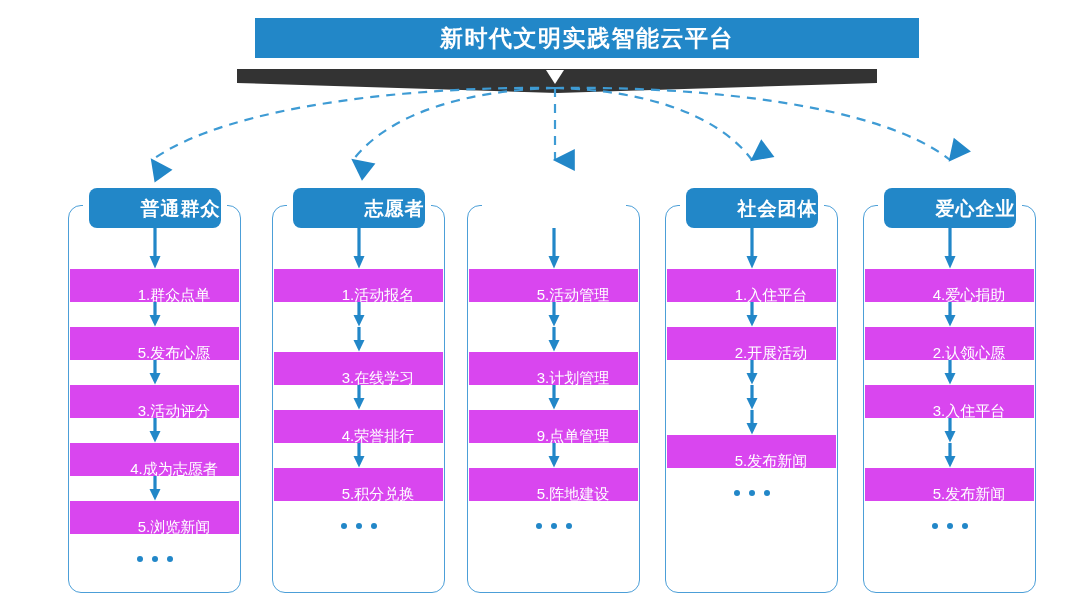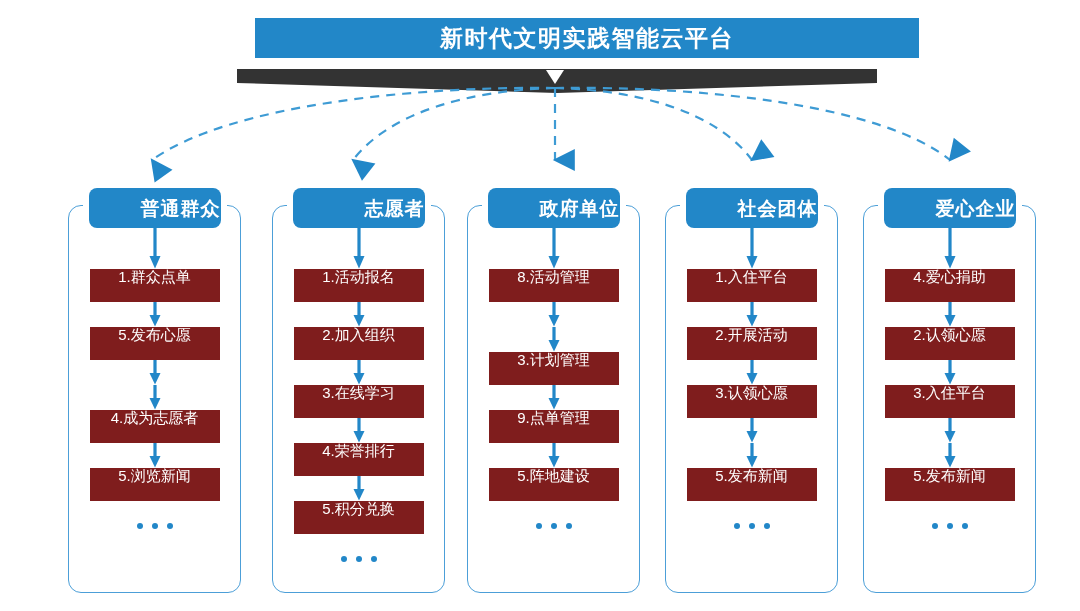--- a/index.html
+++ b/index.html
@@ -122,24 +122,25 @@
     left: 50%;
     transform: translateX(-50%);
     width: 130px;
     display: flex;
     flex-direction: column;
     align-items: center;
   }
   .item-box {
     width: 130px;
     height: 33px;
-    background: #7f1d1d;
+    background: #d946ef;
     display: flex;
-    align-items: flex-start;
+    align-items: flex-end;
     justify-content: center;
+    padding-left: 39px;
   }
   .item-label {
     color: #ffffff;
     font-size: 15px;
     line-height: 1;
     white-space: nowrap;
   }
   .v-arrow {
     width: 12px;
     height: 25px;
@@ -223,20 +224,23 @@
             <rect x="4.4" y="0" width="3.2" height="15" fill="#2287c8"></rect>
             <path d="M0.5 13 L11.5 13 L6 24.5 Z" fill="#2287c8"></path>
           </svg>
         <div class="item-box">
             <span class="item-label">5.发布心愿</span>
           </div>
         <svg class="v-arrow" viewBox="0 0 12 25">
             <rect x="4.4" y="0" width="3.2" height="15" fill="#2287c8"></rect>
             <path d="M0.5 13 L11.5 13 L6 24.5 Z" fill="#2287c8"></path>
           </svg>
+        <div class="item-box">
+            <span class="item-label">3.活动评分</span>
+          </div>
         <svg class="v-arrow" viewBox="0 0 12 25">
             <rect x="4.4" y="0" width="3.2" height="15" fill="#2287c8"></rect>
             <path d="M0.5 13 L11.5 13 L6 24.5 Z" fill="#2287c8"></path>
           </svg>
         <div class="item-box">
             <span class="item-label">4.成为志愿者</span>
           </div>
         <svg class="v-arrow" viewBox="0 0 12 25">
             <rect x="4.4" y="0" width="3.2" height="15" fill="#2287c8"></rect>
             <path d="M0.5 13 L11.5 13 L6 24.5 Z" fill="#2287c8"></path>
@@ -262,23 +266,20 @@
         <path d="M0.5 28 L11.5 28 L6 40.5 Z" fill="#2287c8"></path>
       </svg>
       <div class="items">
         <div class="item-box">
             <span class="item-label">1.活动报名</span>
           </div>
         <svg class="v-arrow" viewBox="0 0 12 25">
             <rect x="4.4" y="0" width="3.2" height="15" fill="#2287c8"></rect>
             <path d="M0.5 13 L11.5 13 L6 24.5 Z" fill="#2287c8"></path>
           </svg>
-        <div class="item-box">
-            <span class="item-label">2.加入组织</span>
-          </div>
         <svg class="v-arrow" viewBox="0 0 12 25">
             <rect x="4.4" y="0" width="3.2" height="15" fill="#2287c8"></rect>
             <path d="M0.5 13 L11.5 13 L6 24.5 Z" fill="#2287c8"></path>
           </svg>
         <div class="item-box">
             <span class="item-label">3.在线学习</span>
           </div>
         <svg class="v-arrow" viewBox="0 0 12 25">
             <rect x="4.4" y="0" width="3.2" height="15" fill="#2287c8"></rect>
             <path d="M0.5 13 L11.5 13 L6 24.5 Z" fill="#2287c8"></path>
@@ -296,30 +297,27 @@
         <div class="ellipsis">
             <i></i>
             <i></i>
             <i></i>
           </div>
       </div>
     </div>
 
     <div class="column" style="left:467px;">
       <div class="head-notch"></div>
-      <div class="col-head">
-        <span class="col-head-label">政府单位</span>
-      </div>
       <svg class="head-stem" viewBox="0 0 12 41">
         <rect x="4.4" y="0" width="3.2" height="30" fill="#2287c8"></rect>
         <path d="M0.5 28 L11.5 28 L6 40.5 Z" fill="#2287c8"></path>
       </svg>
       <div class="items">
         <div class="item-box">
-            <span class="item-label">8.活动管理</span>
+            <span class="item-label">5.活动管理</span>
           </div>
         <svg class="v-arrow" viewBox="0 0 12 25">
             <rect x="4.4" y="0" width="3.2" height="15" fill="#2287c8"></rect>
             <path d="M0.5 13 L11.5 13 L6 24.5 Z" fill="#2287c8"></path>
           </svg>
         <svg class="v-arrow" viewBox="0 0 12 25">
             <rect x="4.4" y="0" width="3.2" height="15" fill="#2287c8"></rect>
             <path d="M0.5 13 L11.5 13 L6 24.5 Z" fill="#2287c8"></path>
           </svg>
         <div class="item-box">
@@ -364,23 +362,20 @@
             <rect x="4.4" y="0" width="3.2" height="15" fill="#2287c8"></rect>
             <path d="M0.5 13 L11.5 13 L6 24.5 Z" fill="#2287c8"></path>
           </svg>
         <div class="item-box">
             <span class="item-label">2.开展活动</span>
           </div>
         <svg class="v-arrow" viewBox="0 0 12 25">
             <rect x="4.4" y="0" width="3.2" height="15" fill="#2287c8"></rect>
             <path d="M0.5 13 L11.5 13 L6 24.5 Z" fill="#2287c8"></path>
           </svg>
-        <div class="item-box">
-            <span class="item-label">3.认领心愿</span>
-          </div>
         <svg class="v-arrow" viewBox="0 0 12 25">
             <rect x="4.4" y="0" width="3.2" height="15" fill="#2287c8"></rect>
             <path d="M0.5 13 L11.5 13 L6 24.5 Z" fill="#2287c8"></path>
           </svg>
         <svg class="v-arrow" viewBox="0 0 12 25">
             <rect x="4.4" y="0" width="3.2" height="15" fill="#2287c8"></rect>
             <path d="M0.5 13 L11.5 13 L6 24.5 Z" fill="#2287c8"></path>
           </svg>
         <div class="item-box">
             <span class="item-label">5.发布新闻</span>

